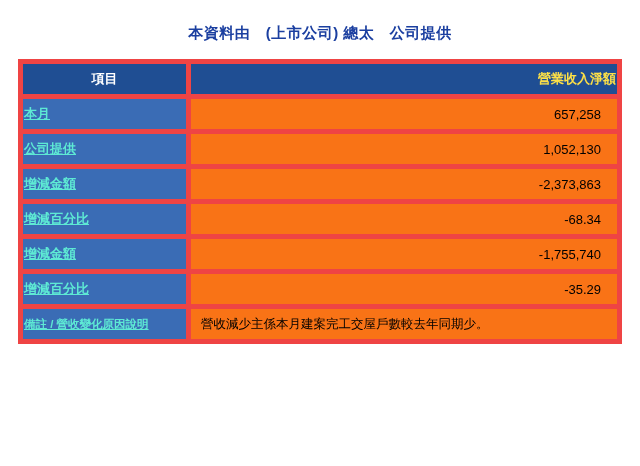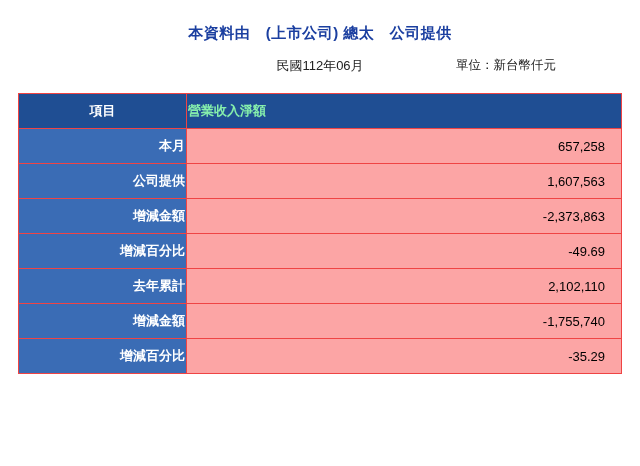--- a/index.html
+++ b/index.html
@@ -45,106 +45,103 @@
     font-size: 12.5px;
     color: #222222;
   }
   table.report {
     border-collapse: collapse;
     margin: 16px auto 0 auto;
     width: 604px;
     table-layout: fixed;
   }
   table.report td {
-    border: 1px solid #ef4444;
+    border: 5px solid #ef4444;
     height: 35px;
     font-size: 13px;
     vertical-align: middle;
     box-sizing: border-box;
   }
   td.label-head {
     background: #1f4e93;
     color: #ffffff;
     text-align: center;
     font-weight: bold;
     width: 168px;
   }
   td.value-head {
     background: #1f4e93;
-    color: #86efac;
-    text-align: left;
+    color: #fde047;
+    text-align: right;
     font-weight: bold;
   }
   td.label {
     background: #3a6cb5;
-    color: #ffffff;
-    text-align: right;
+    color: #5eead4;
+    text-align: left;
     font-weight: bold;
     width: 168px;
     font-size: 13px;
+    text-decoration: underline;
   }
   td.label.small {
     font-size: 11.5px;
   }
   td.value {
-    background: #fca5a5;
+    background: #f97316;
     color: #000000;
     text-align: right;
     padding-right: 16px;
     font-size: 13.5px;
   }
   td.value.note {
     text-align: left;
     padding-left: 10px;
     padding-right: 8px;
     font-size: 12.5px;
   }
 </style>
 </head>
 <body>
 
 <div class="page">
 
   <div class="header-title">本資料由　(上市公司) 總太　公司提供</div>
 
-  <div class="subheader">
-    <div class="period">民國112年06月</div>
-    <div class="unit">單位：新台幣仟元</div>
-  </div>
 
   <table class="report">
     <tbody>
       <tr>
         <td class="label-head">項目</td>
         <td class="value-head">營業收入淨額</td>
       </tr>
       <tr>
         <td class="label">本月</td>
         <td class="value">657,258</td>
       </tr>
       <tr>
         <td class="label">公司提供</td>
-        <td class="value">1,607,563</td>
+        <td class="value">1,052,130</td>
       </tr>
       <tr>
         <td class="label">增減金額</td>
         <td class="value">-2,373,863</td>
       </tr>
       <tr>
         <td class="label">增減百分比</td>
-        <td class="value">-49.69</td>
-      </tr>
-      <tr>
-        <td class="label">去年累計</td>
-        <td class="value">2,102,110</td>
+        <td class="value">-68.34</td>
       </tr>
       <tr>
         <td class="label">增減金額</td>
         <td class="value">-1,755,740</td>
       </tr>
       <tr>
         <td class="label">增減百分比</td>
         <td class="value">-35.29</td>
       </tr>
+      <tr>
+        <td class="label small">備註 / 營收變化原因說明</td>
+        <td class="value note">營收減少主係本月建案完工交屋戶數較去年同期少。</td>
+      </tr>
     </tbody>
   </table>
 
 </div>
 
 </body></html>

